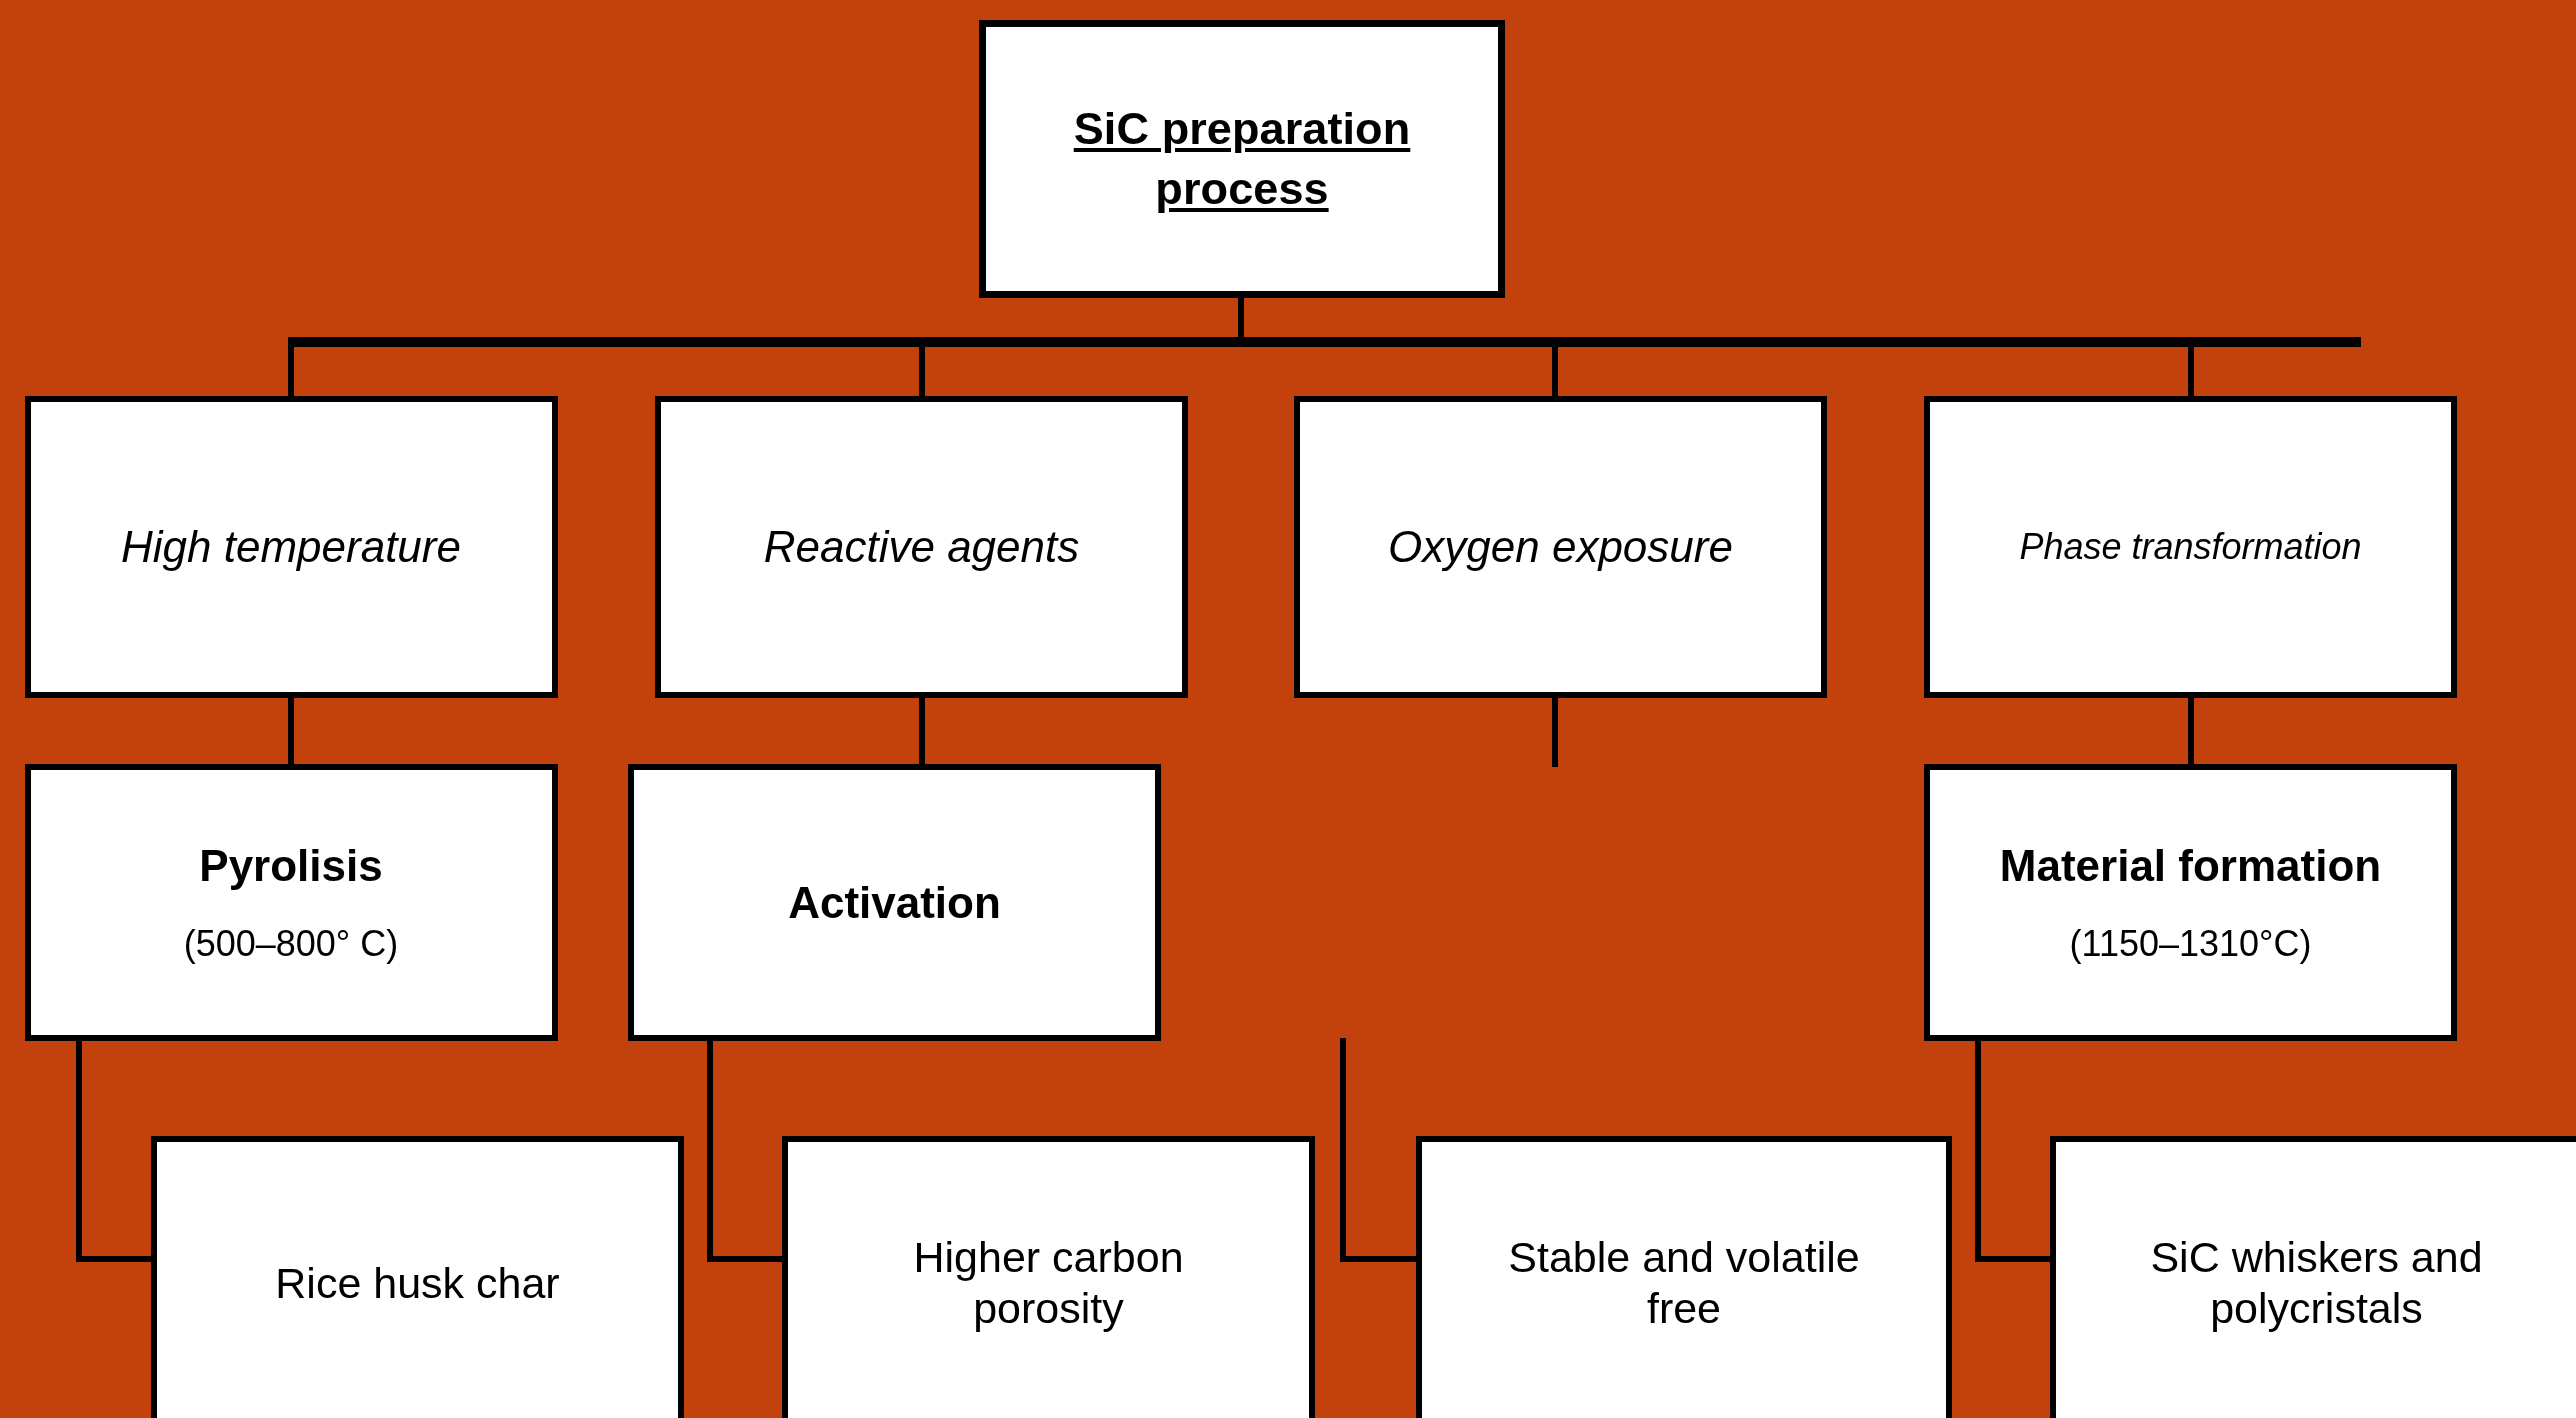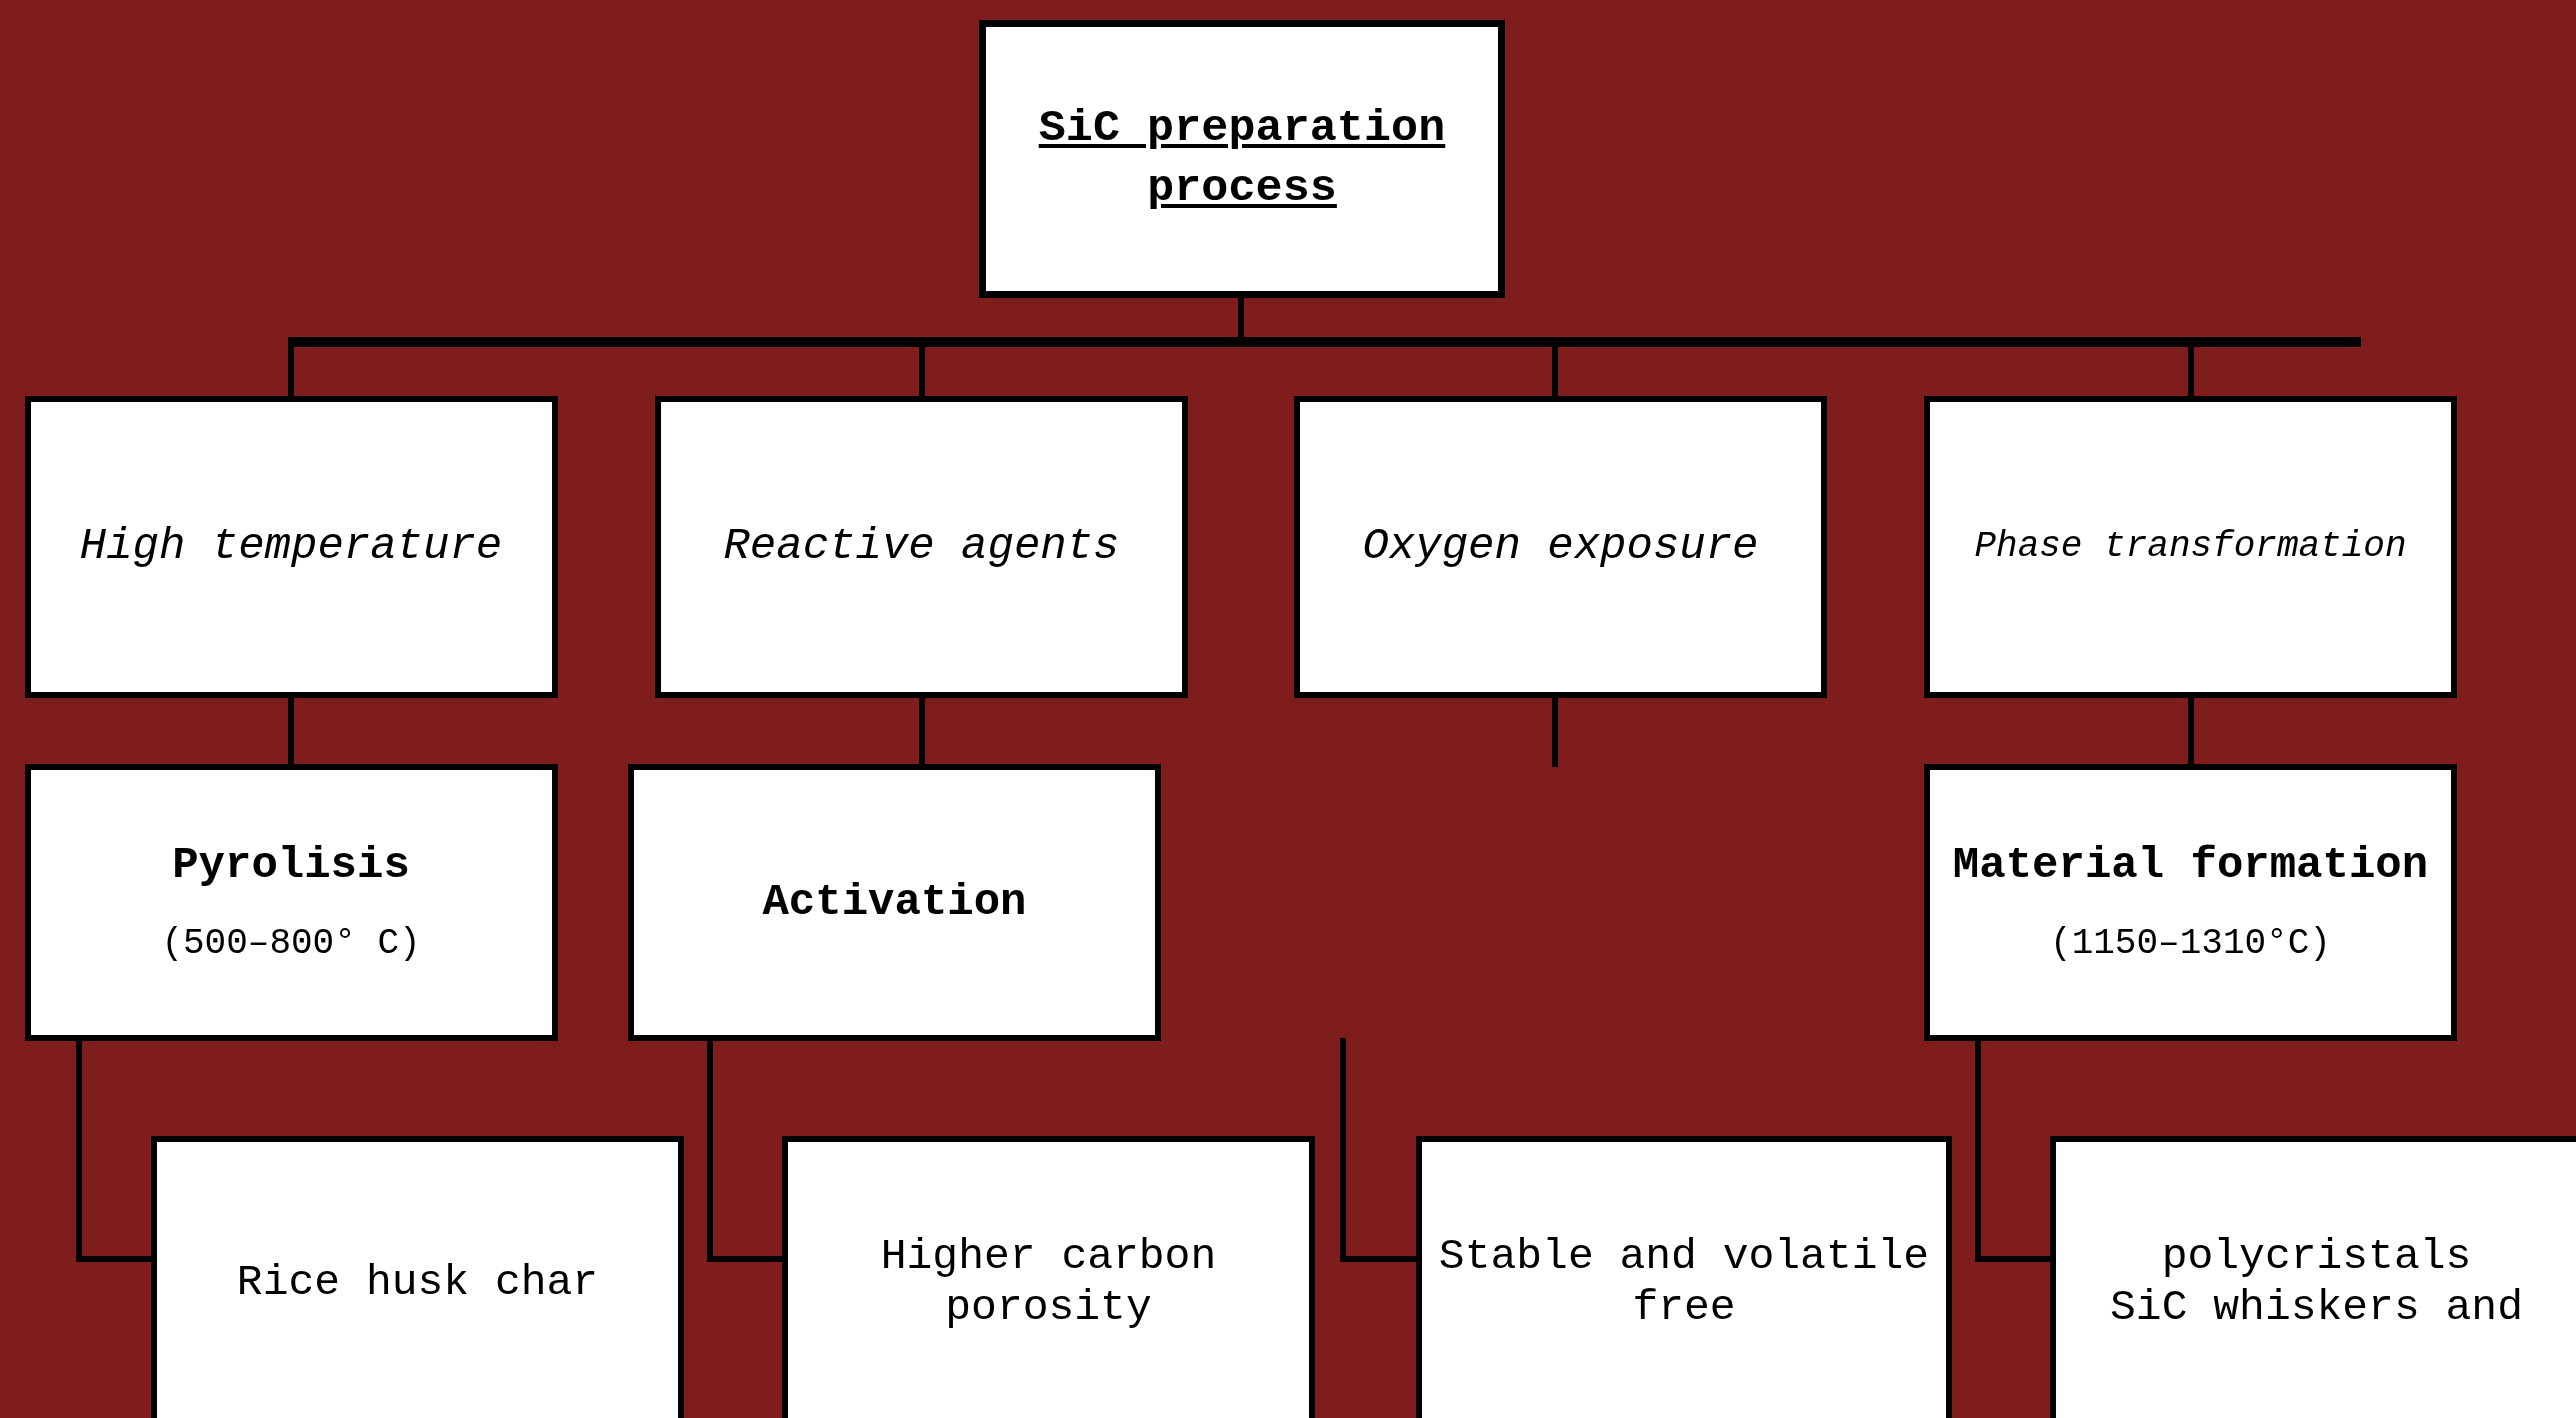--- a/index.html
+++ b/index.html
@@ -5,23 +5,23 @@
 <style>
   html, body {
     margin: 0;
     padding: 0;
     background: #ffffff;
   }
   #canvas {
     position: relative;
     width: 2576px;
     height: 1418px;
-    background: #7f1d1d;
+    background: #c2410c;
     overflow: hidden;
-    font-family: Liberation Mono, monospace;
+    font-family: Liberation Sans, sans-serif;
     color: #000000;
   }
 
   
   .node {
     position: absolute;
     box-sizing: border-box;
     border: 6.3px solid #000000;
     background: #ffffff;
     display: flex;
@@ -168,18 +168,18 @@
   </div>
   <div class="node out" id="node-out-1">
     <span class="ln">Higher carbon</span>
     <span class="ln">porosity</span>
   </div>
   <div class="node out" id="node-out-2">
     <span class="ln">Stable and volatile</span>
     <span class="ln">free</span>
   </div>
   <div class="node out" id="node-out-3">
+    <span class="ln">SiC whiskers and</span>
     <span class="ln">polycristals</span>
-    <span class="ln">SiC whiskers and</span>
   </div>
 
 </div>
 
 
 </body></html>

